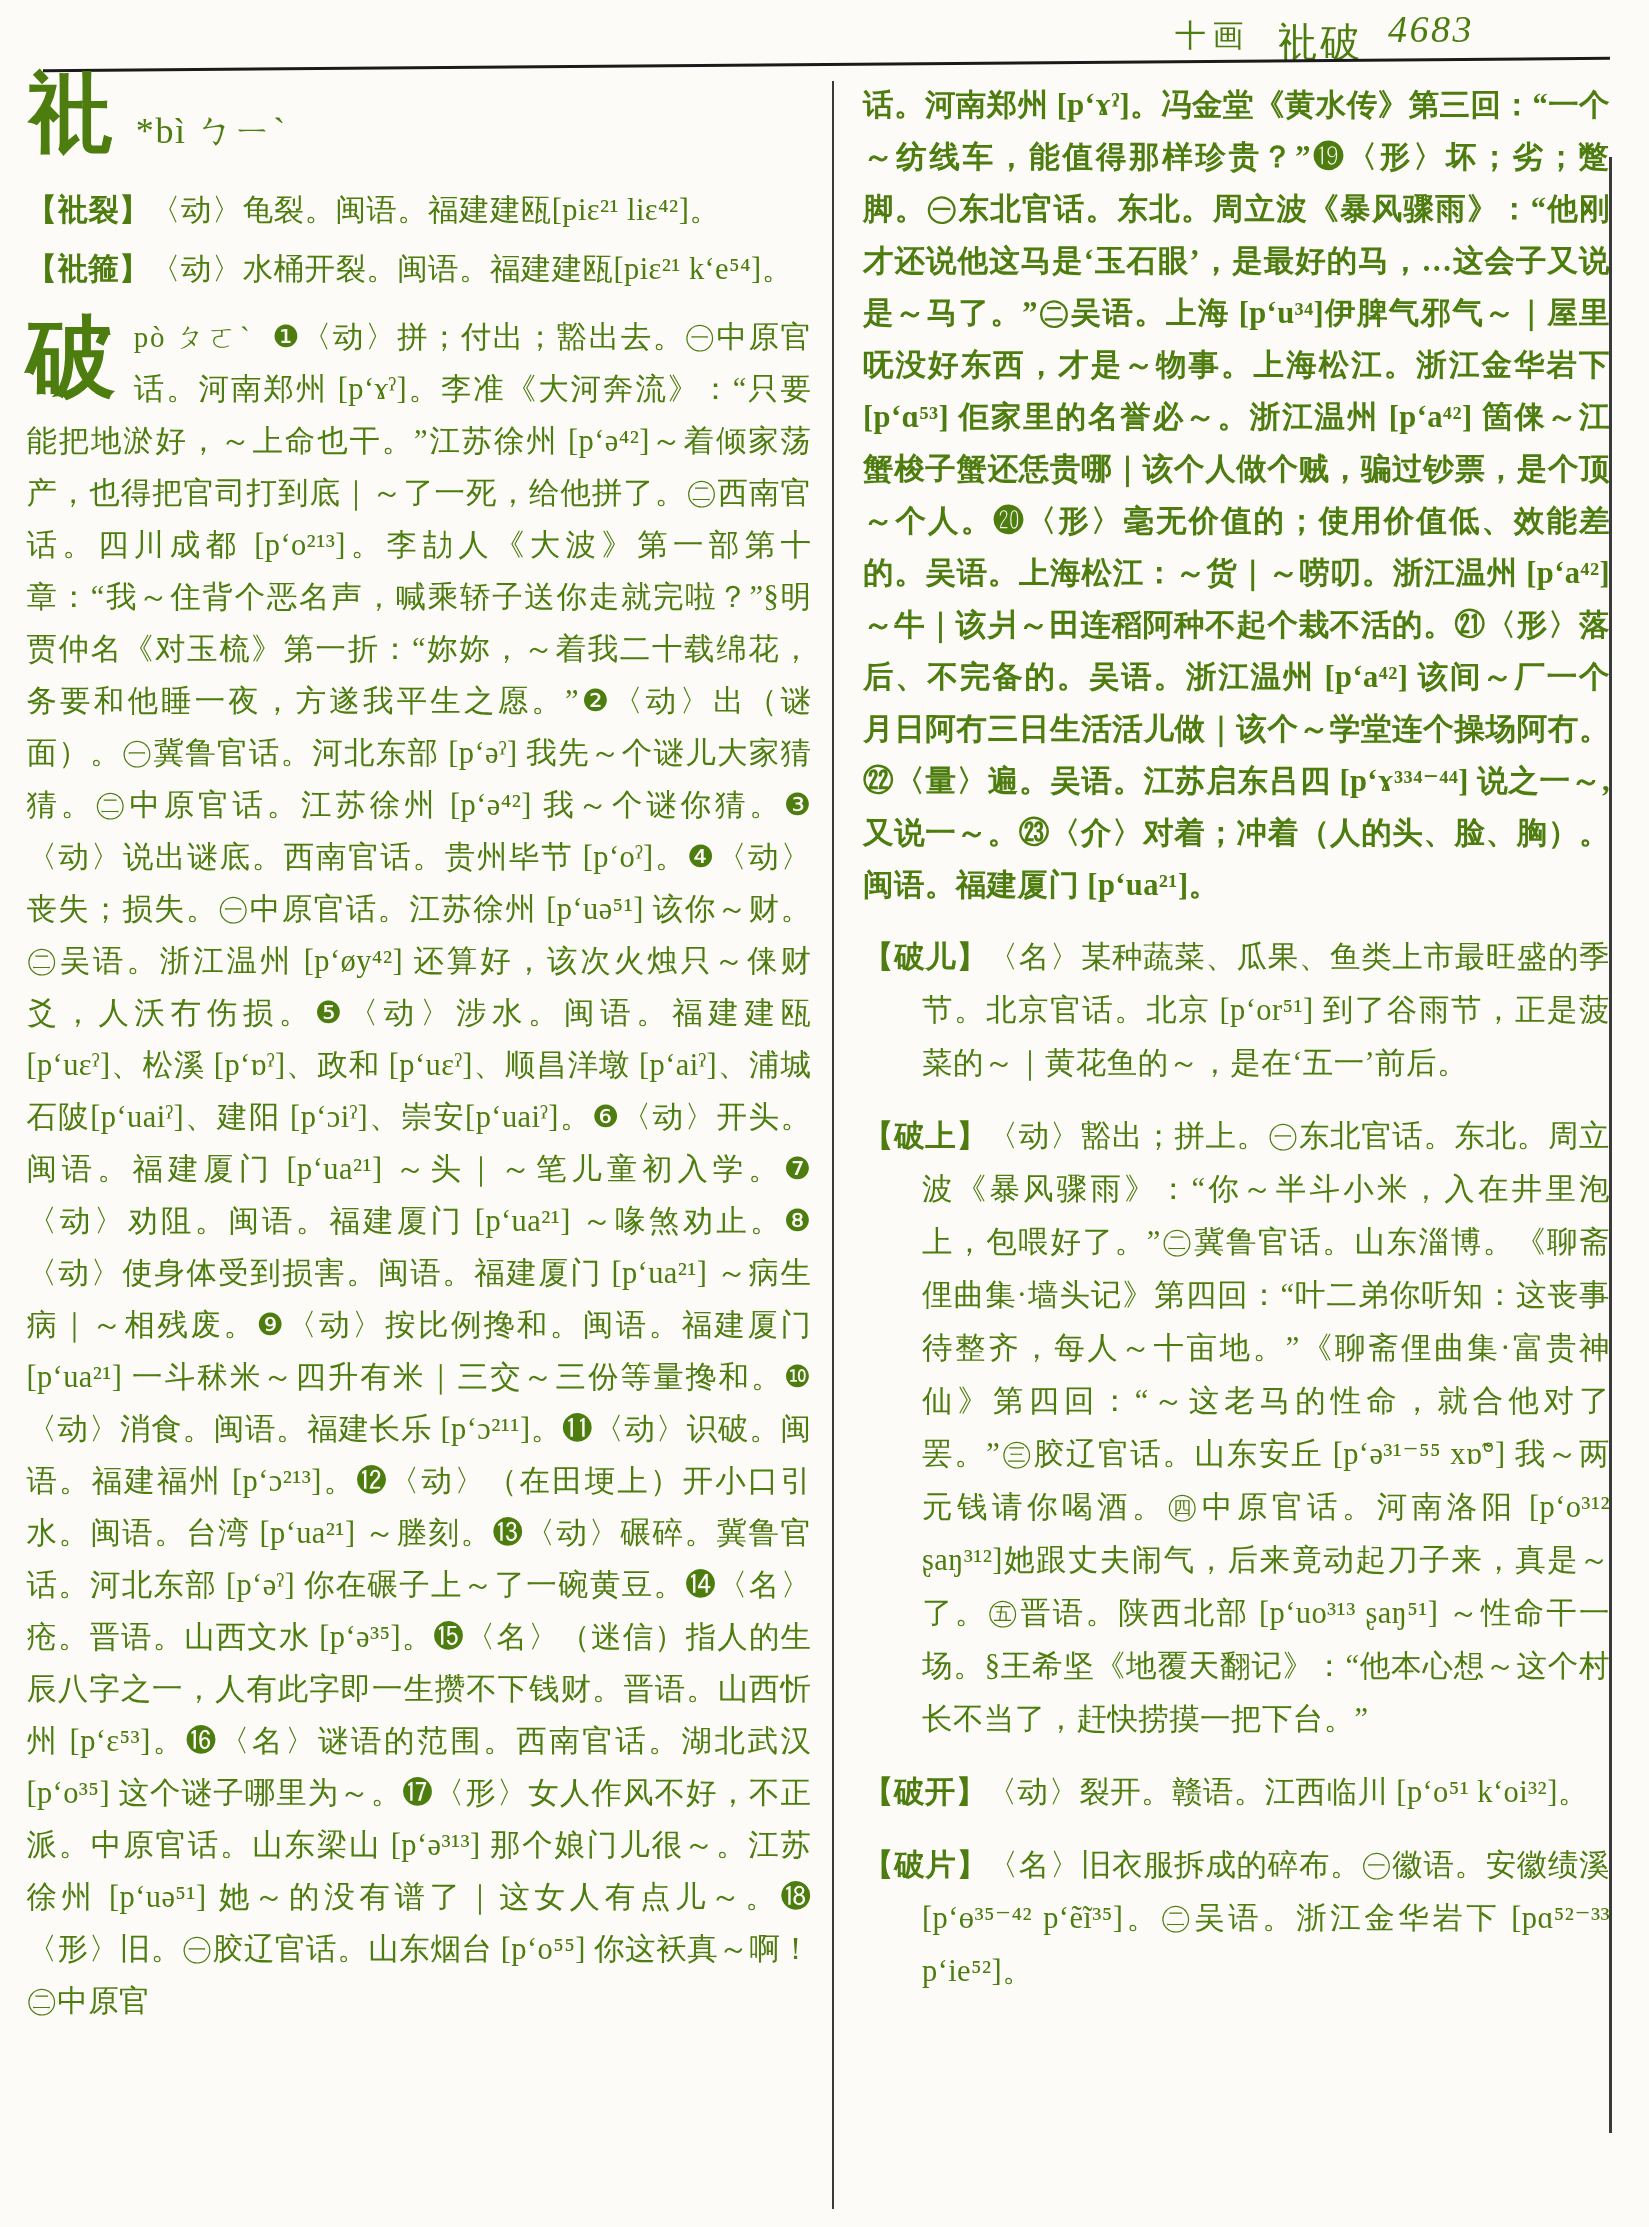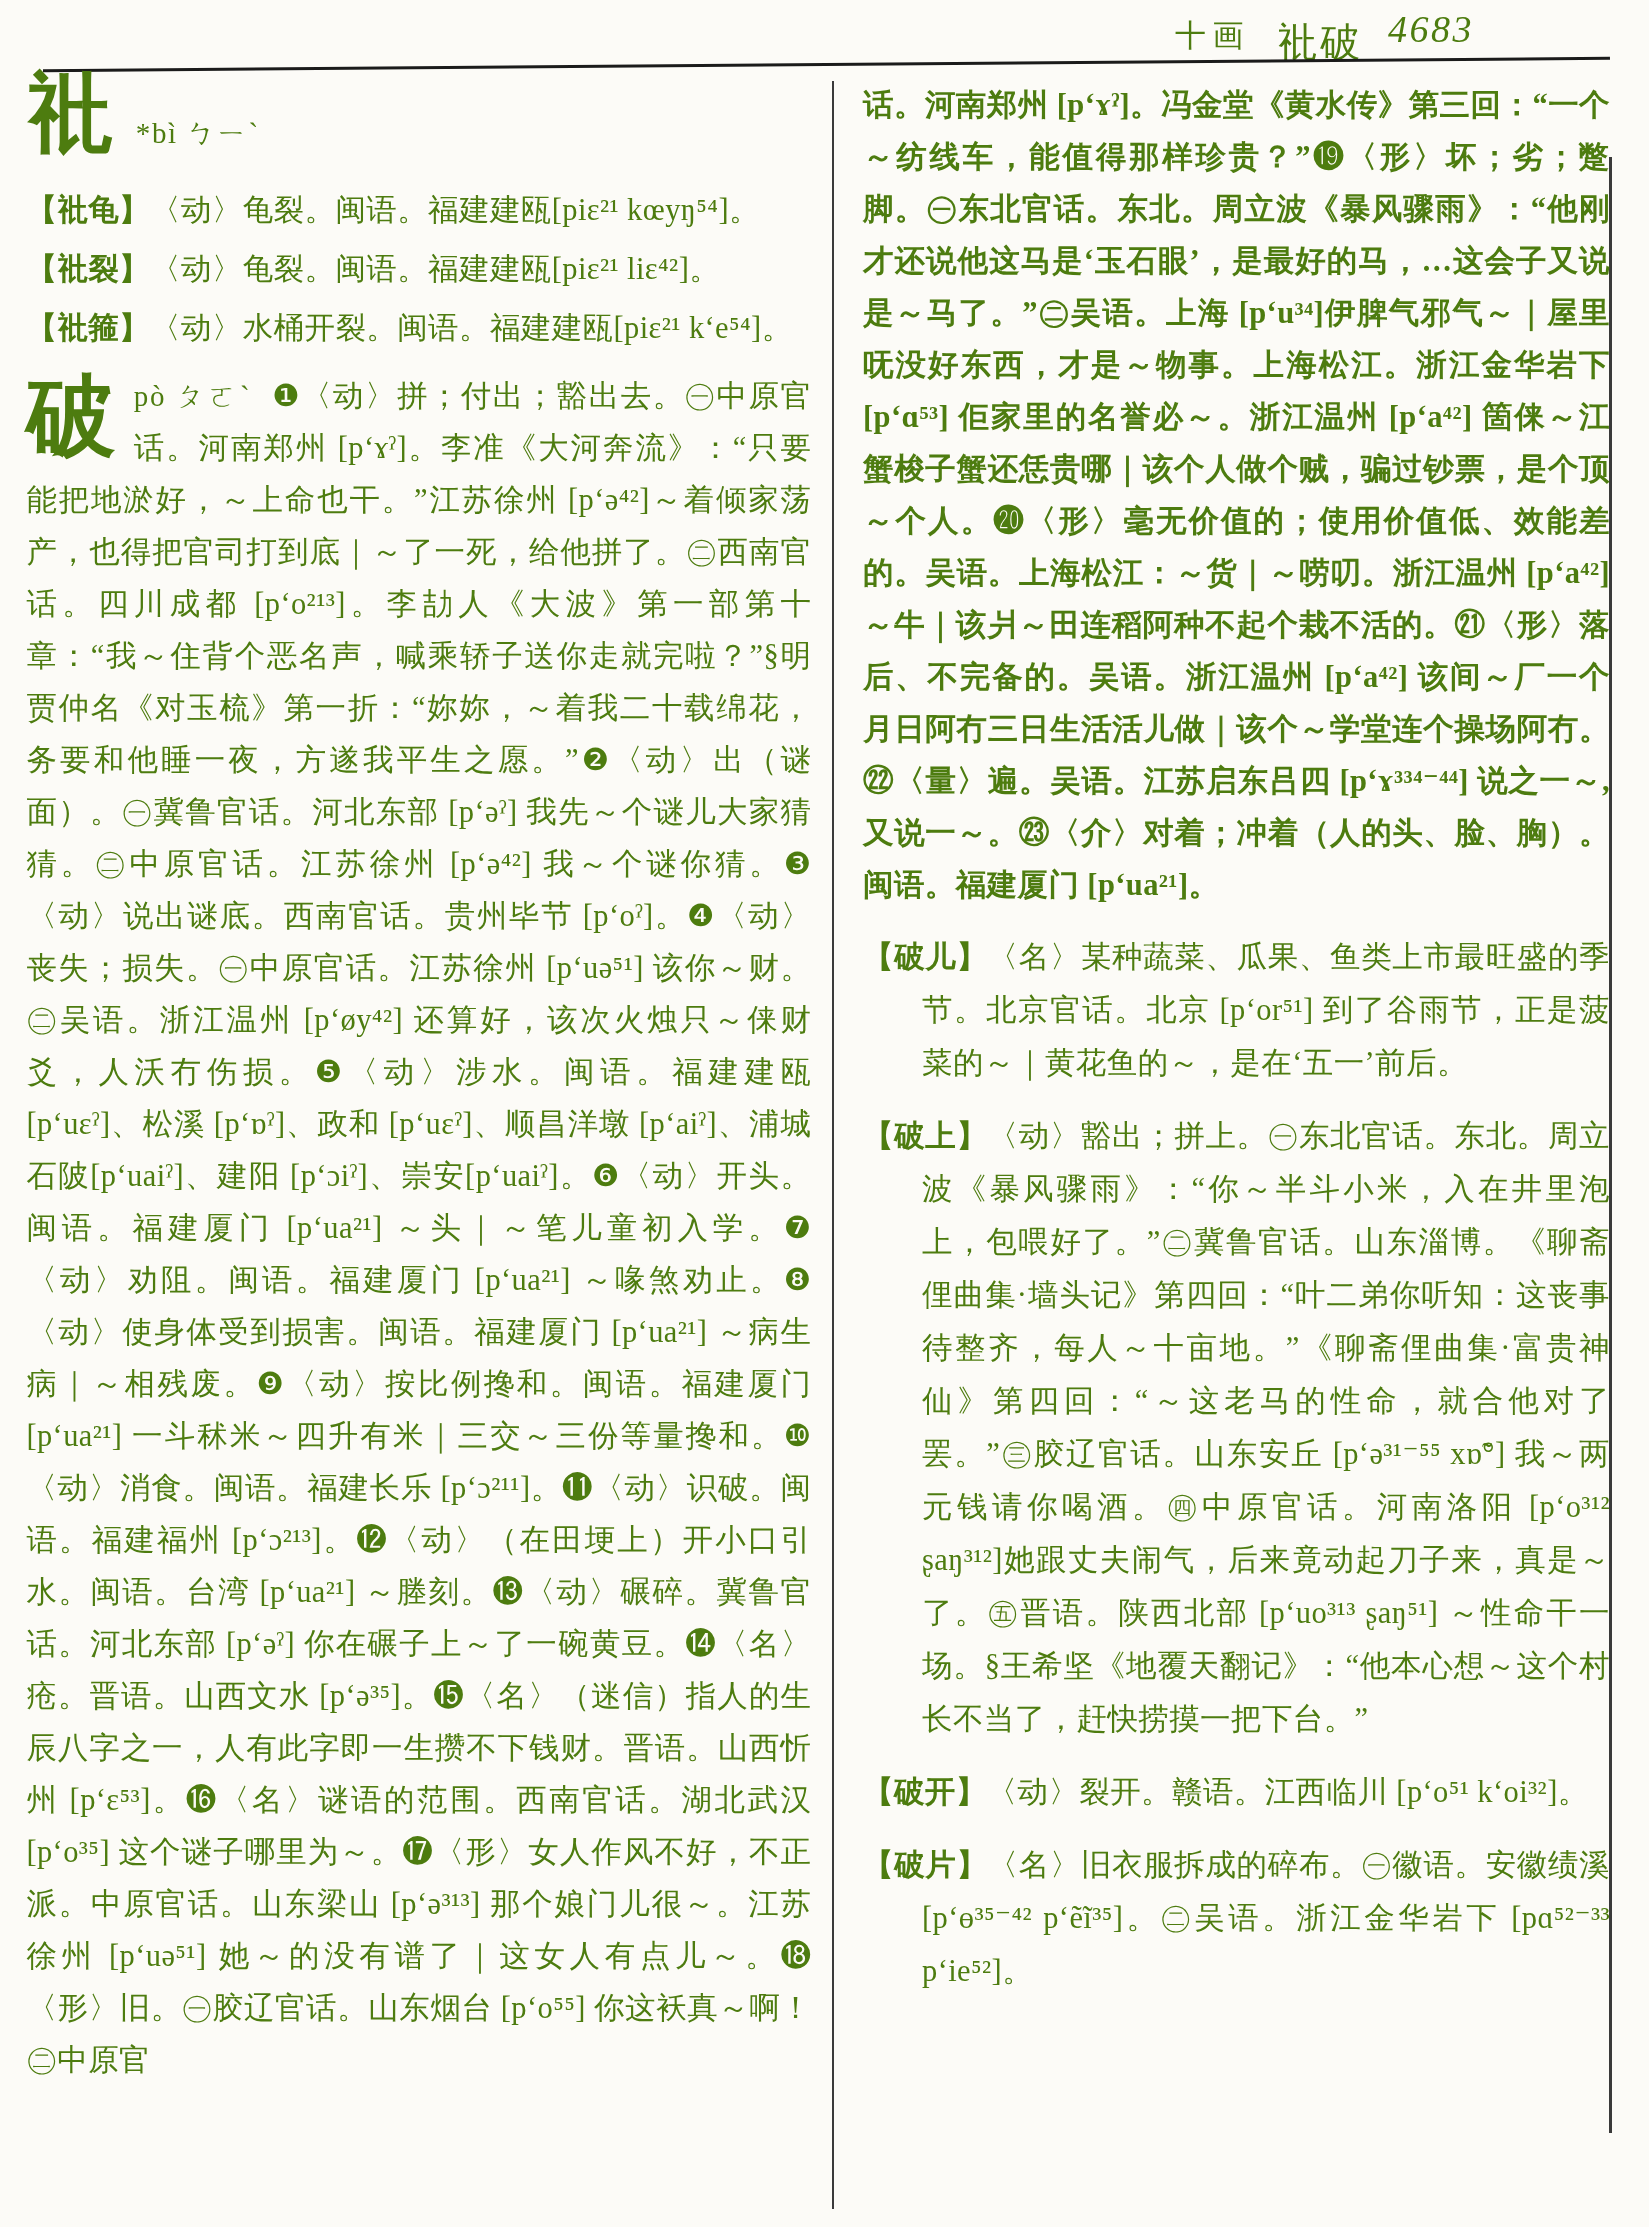--- a/index.html
+++ b/index.html
@@ -13,21 +13,21 @@
         transform:rotate(-0.45deg);transform-origin:50% 50%;}
   .divider{position:absolute;left:832px;top:81px;width:1.6px;height:2128px;background:#3a3a3a;}
   .edge{position:absolute;left:1609px;top:157px;width:2.5px;height:1976px;background:#3a3a3a;}
   
   .col{position:absolute;font-size:30.5px;line-height:52px;text-align:justify;letter-spacing:0.4px;}
   .col-left{left:26.4px;top:71px;width:785px;}
   .col-right{left:863px;top:79px;width:747px;}
   
   .bi-head{display:flex;align-items:baseline;gap:23px;height:102px;margin-bottom:8.2px;}
   .bigchar{font-size:86px;line-height:1;font-weight:700;}
-  .pron{font-size:29px;letter-spacing:1.6px;}
+  .pron{font-size:36px;letter-spacing:1.6px;}
   
   .sub{margin:0;padding-left:61px;text-indent:-61px;line-height:59px;}
   .sub .w{font-weight:700;}
   
   .po-block{margin-top:11.5px;}
   .po-big{float:left;font-size:89px;line-height:79px;font-weight:700;padding:8.2px 18px 0 0;}
   .po-pron{font-size:29px;letter-spacing:1.6px;margin-right:20px;}
   
   .cont{margin:0 0 16.5px 0;font-weight:bold;}
   .sub-r{margin:20px 0;padding-left:59px;text-indent:-59px;line-height:53px;}
@@ -45,21 +45,20 @@
   <div class="divider"></div>
   <div class="edge"></div>
 
   <div class="col col-left">
 
     <div class="bi-head">
       <span class="bigchar">䃾</span>
       <span class="pron">*bì ㄅㄧˋ</span>
     </div>
 
-    <p class="sub"><span class="w">【䃾龟】</span><span>〈动〉龟裂。闽语。福建建瓯[piɛ²¹ kœyŋ⁵⁴]。</span></p>
     <p class="sub"><span class="w">【䃾裂】</span><span>〈动〉龟裂。闽语。福建建瓯[piɛ²¹ liɛ⁴²]。</span></p>
     <p class="sub"><span class="w">【䃾箍】</span><span>〈动〉水桶开裂。闽语。福建建瓯[piɛ²¹ kʻe⁵⁴]。</span></p>
 
     <div class="po-block">
       <span class="po-big">破</span><span class="po-pron">pò ㄆㄛˋ</span><span>❶〈动〉拼；付出；豁出去。㊀中原官话。河南郑州 [pʻɤˀ]。李准《大河奔流》：“只要能把地淤好，～上命也干。”江苏徐州 [pʻə⁴²]～着倾家荡产，也得把官司打到底｜～了一死，给他拼了。㊁西南官话。四川成都 [pʻo²¹³]。李劼人《大波》第一部第十章：“我～住背个恶名声，喊乘轿子送你走就完啦？”§明贾仲名《对玉梳》第一折：“妳妳，～着我二十载绵花，务要和他睡一夜，方遂我平生之愿。”❷〈动〉出（谜面）。㊀冀鲁官话。河北东部 [pʻəˀ] 我先～个谜儿大家猜猜。㊁中原官话。江苏徐州 [pʻə⁴²] 我～个谜你猜。❸〈动〉说出谜底。西南官话。贵州毕节 [pʻoˀ]。❹〈动〉丧失；损失。㊀中原官话。江苏徐州 [pʻuə⁵¹] 该你～财。㊁吴语。浙江温州 [pʻøy⁴²] 还算好，该次火烛只～俫财爻，人沃冇伤损。❺〈动〉涉水。闽语。福建建瓯 [pʻuɛˀ]、松溪 [pʻɒˀ]、政和 [pʻuɛˀ]、顺昌洋墩 [pʻaiˀ]、浦城石陂[pʻuaiˀ]、建阳 [pʻɔiˀ]、崇安[pʻuaiˀ]。❻〈动〉开头。闽语。福建厦门 [pʻua²¹] ～头｜～笔儿童初入学。❼〈动〉劝阻。闽语。福建厦门 [pʻua²¹] ～喙煞劝止。❽〈动〉使身体受到损害。闽语。福建厦门 [pʻua²¹] ～病生病｜～相残废。❾〈动〉按比例搀和。闽语。福建厦门 [pʻua²¹] 一斗秫米～四升有米｜三交～三份等量搀和。❿〈动〉消食。闽语。福建长乐 [pʻɔ²¹¹]。⓫〈动〉识破。闽语。福建福州 [pʻɔ²¹³]。⓬〈动〉（在田埂上）开小口引水。闽语。台湾 [pʻua²¹] ～塍刻。⓭〈动〉碾碎。冀鲁官话。河北东部 [pʻəˀ] 你在碾子上～了一碗黄豆。⓮〈名〉疮。晋语。山西文水 [pʻə³⁵]。⓯〈名〉（迷信）指人的生辰八字之一，人有此字即一生攒不下钱财。晋语。山西忻州 [pʻɛ⁵³]。⓰〈名〉谜语的范围。西南官话。湖北武汉 [pʻo³⁵] 这个谜子哪里为～。⓱〈形〉女人作风不好，不正派。中原官话。山东梁山 [pʻə³¹³] 那个娘门儿很～。江苏徐州 [pʻuə⁵¹] 她～的没有谱了｜这女人有点儿～。⓲〈形〉旧。㊀胶辽官话。山东烟台 [pʻo⁵⁵] 你这袄真～啊！㊁中原官</span>
     </div>
 
   </div>
 
   <div class="col col-right">

